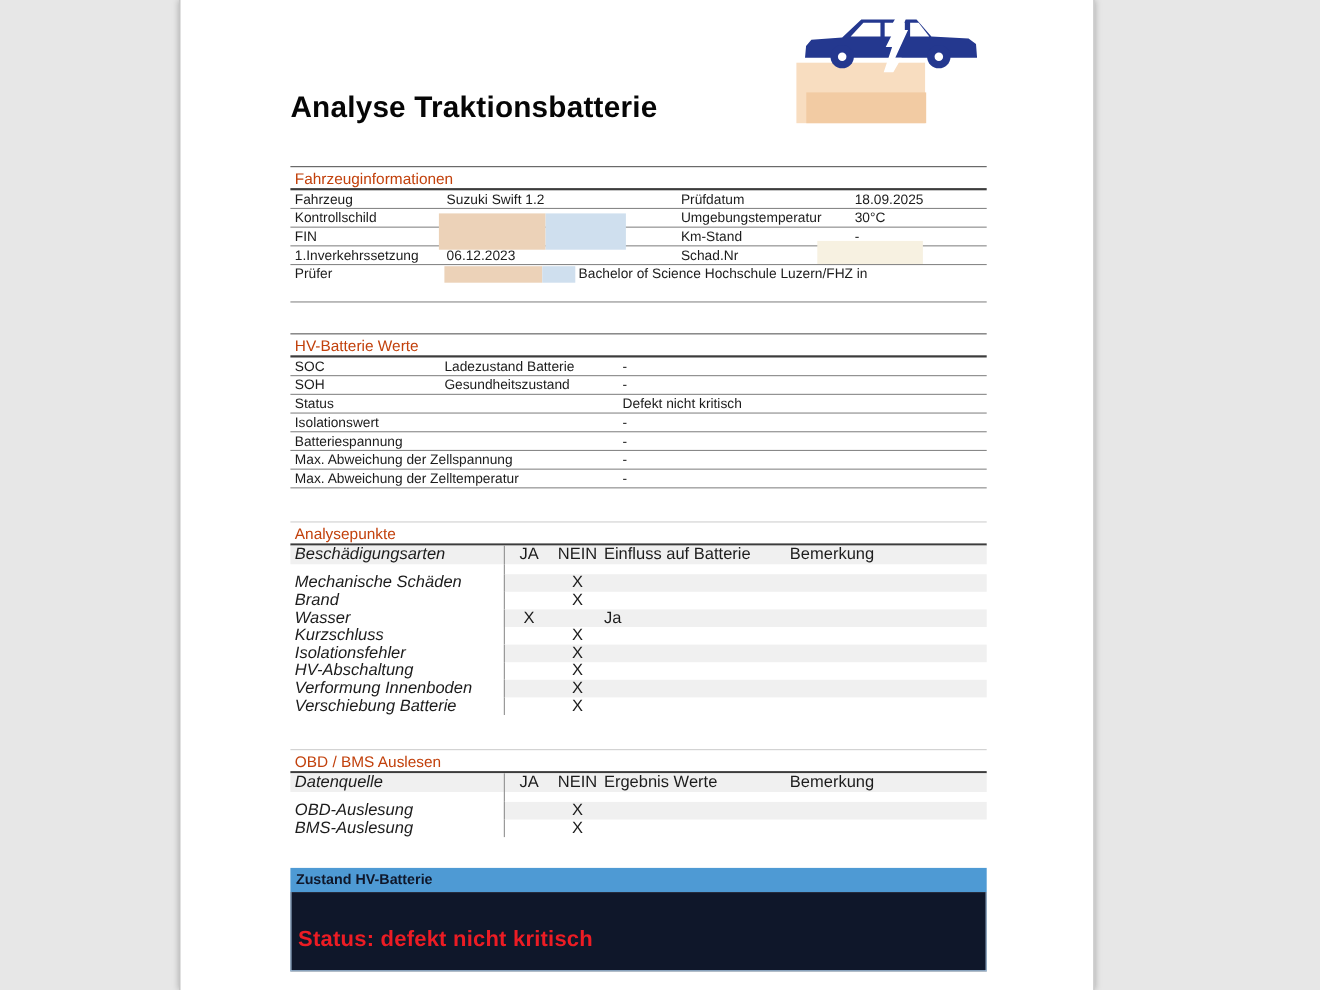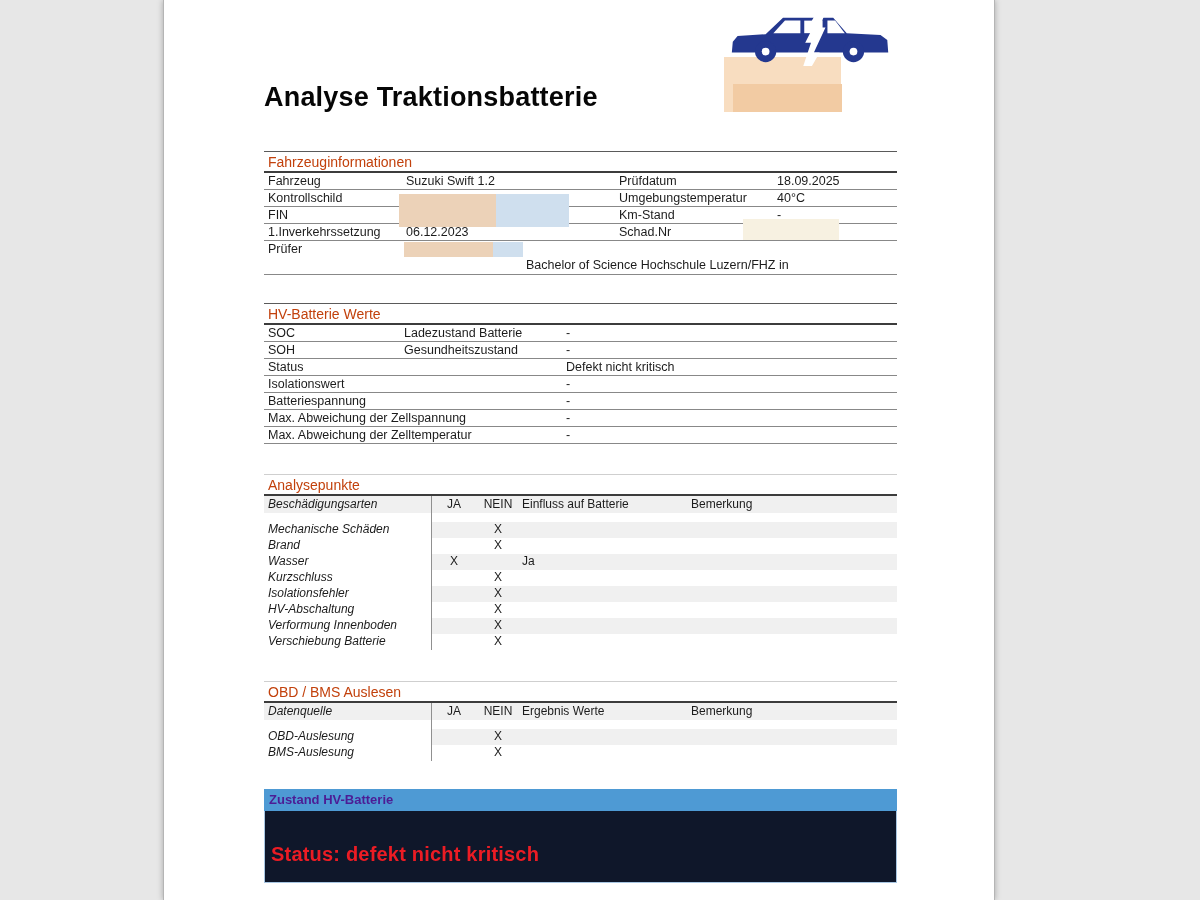--- a/index.html
+++ b/index.html
@@ -40,47 +40,47 @@
   .vc1 { width:140px; padding-left:4px; }
   .vc2 { width:175px; padding-left:2px; }
   .vc3 { width:158px;margin-left:40px; }
   .vc4 { flex:1; }
   .vrest { flex:1; }
   .pruef-line1 { display:flex; height:17px; line-height:16px; }
   .pruef-line2 { height:17px; line-height:16px; padding-left:3px; }
   .inline-redact { display:inline-block; height:15px; margin-top:1px; }
   .ir-peach { width:89px; background:#ecd2b8; }
   .ir-blue  { width:30px; background:#cfdfee; }
-  .pruef-text { margin-left:3px;margin-top:16px; }
+  .pruef-text { margin-left:3px; }
   .ov { position:absolute; z-index:3; }
   .ov-ks-peach { left:135px; top:42px; width:97px; height:33px; background:#ecd2b8; }
   .ov-ks-blue  { left:232px; top:42px; width:73px; height:33px; background:#cfdfee; }
   .ov-schad    { left:479px; top:67px; width:96px; height:21px; background:#f7f1e1; }
 
   
   .hrow { display:flex; height:17px; line-height:16px; font-size:12.5px; border-bottom:1px solid #888; }
   .hc1 { width:140px; padding-left:4px; }
   .hc2 { width:160px; }
   .hc3 { flex:1; padding-left:2px; }
 
   
-  .crow { display:flex; font-size:12px; }
+  .crow { display:flex; font-size:15px;gap:27px; }
   .crow.chead { height:17px; line-height:16px; background:#f0f0f0; }
   .crow.cgap  { height:9px; }
   .crow.cdata { height:16px; line-height:15px; }
   .ccell-label { width:167px; padding-left:4px; font-style:italic; }
   .czone { flex:1; display:flex; border-left:1px solid #909090; }
   .czone.shaded { background:#f0f0f0; }
   .cc-ja { width:44px; text-align:center; }
   .cc-nein { width:44px; text-align:center; }
   .cc-einfluss { width:170px; padding-left:2px; }
   .cc-bemerkung { flex:1; padding-left:1px; }
 
   
-  .status-bar { height:22px; line-height:22px; background:#4e9ad4; color:#4c1d95; font-weight:bold; font-size:13px; padding-left:5px; }
+  .status-bar { height:22px; line-height:22px; background:#4e9ad4; color:#0f172a; font-weight:bold; font-size:13px; padding-left:5px; }
   .status-body { height:72px; background:#0f172a; border:1px solid #a8c6e2; border-top:none; position:relative; }
   .status-text { position:absolute; left:6px; top:32px; color:#ec1c24; font-weight:bold; font-size:20px; letter-spacing:.2px; }
 
   
   #sec-vehicle  { top:151px; }
   #sec-hv       { top:303px; }
   #sec-analysis { top:474px; }
   #sec-obd      { top:681px; }
   #sec-status   { top:789px; }
 </style>
@@ -116,21 +116,21 @@
       <div class="vrow">
         <div class="vc1">Fahrzeug</div>
         <div class="vc2">Suzuki Swift 1.2</div>
         <div class="vc3">Prüfdatum</div>
         <div class="vc4">18.09.2025</div>
       </div>
       <div class="vrow">
         <div class="vc1">Kontrollschild</div>
         <div class="vc2"></div>
         <div class="vc3">Umgebungstemperatur</div>
-        <div class="vc4">40°C</div>
+        <div class="vc4">30°C</div>
       </div>
       <div class="vrow">
         <div class="vc1">FIN</div>
         <div class="vc2"></div>
         <div class="vc3">Km-Stand</div>
         <div class="vc4">-</div>
       </div>
       <div class="vrow">
         <div class="vc1">1.Inverkehrssetzung</div>
         <div class="vc2">06.12.2023</div>

